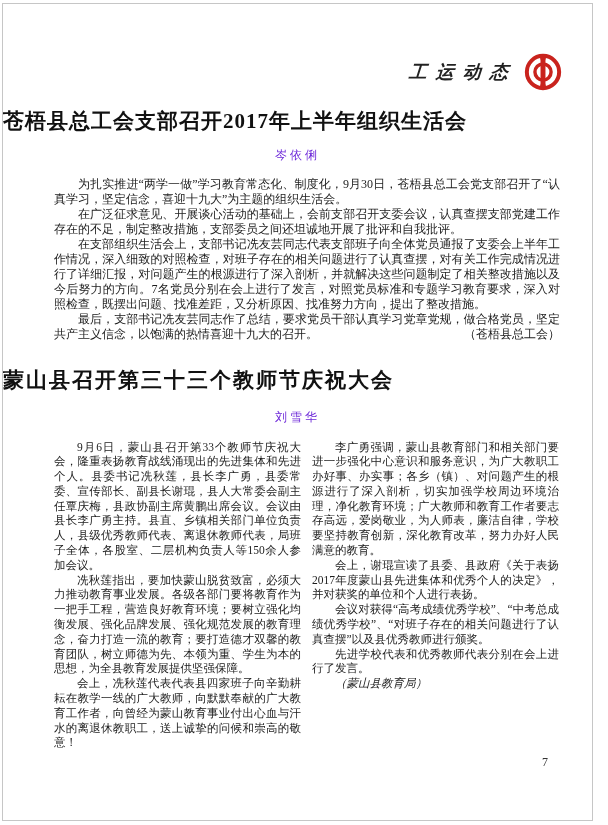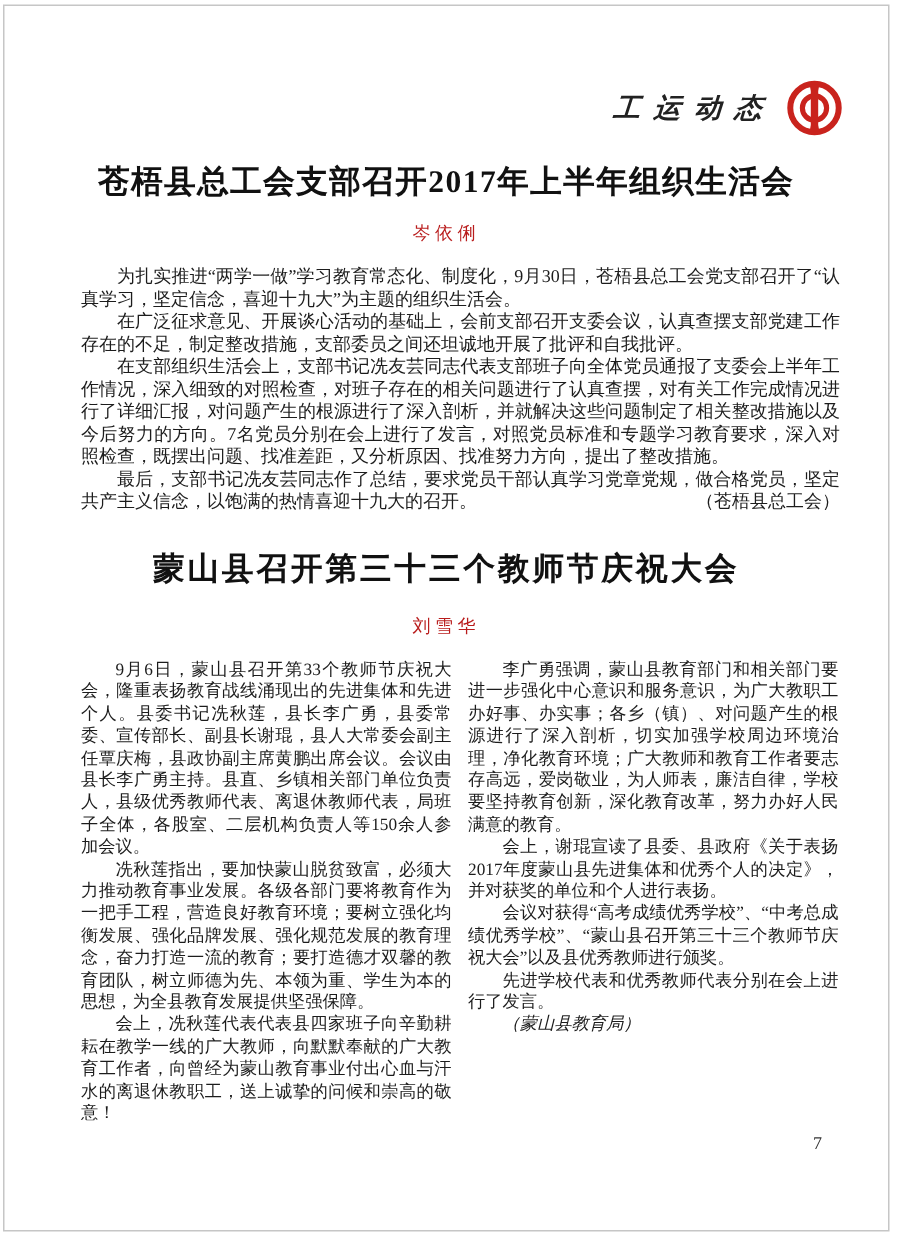--- a/index.html
+++ b/index.html
@@ -42,39 +42,38 @@
     white-space: nowrap;
   }
   .logo {
     width: 38px;
     height: 38px;
     flex: 0 0 auto;
   }
   .article-title {
     margin: 0;
     margin-top: 16px;
-    text-align: center;
     font-size: 21px;
     font-weight: bold;
     letter-spacing: 1px;
     color: #111;
     line-height: 1.25;
   }
   .article-title.second {
     margin-top: 27px;
     letter-spacing: 2px;
     font-family: Liberation Mono, monospace;
   }
   .article-author {
     margin: 0;
     margin-top: 13px;
     text-align: center;
     font-size: 12px;
     letter-spacing: 3px;
-    color: #b91c1c;
+    color: #6d28d9;
   }
   .body-single {
     margin: 13px 50px 4px 51px;
     width: 506px;
     font-size: 12px;
     line-height: 15px;
     text-align: justify;
   }
   .body-single p, .col p {
     margin: 0;
@@ -147,21 +146,21 @@
 
   <div class="body-columns">
     <div class="col">
       <p>9月6日，蒙山县召开第33个教师节庆祝大会，隆重表扬教育战线涌现出的先进集体和先进个人。县委书记冼秋莲，县长李广勇，县委常委、宣传部长、副县长谢琨，县人大常委会副主任覃庆梅，县政协副主席黄鹏出席会议。会议由县长李广勇主持。县直、乡镇相关部门单位负责人，县级优秀教师代表、离退休教师代表，局班子全体，各股室、二层机构负责人等150余人参加会议。</p>
       <p>冼秋莲指出，要加快蒙山脱贫致富，必须大力推动教育事业发展。各级各部门要将教育作为一把手工程，营造良好教育环境；要树立强化均衡发展、强化品牌发展、强化规范发展的教育理念，奋力打造一流的教育；要打造德才双馨的教育团队，树立师德为先、本领为重、学生为本的思想，为全县教育发展提供坚强保障。</p>
       <p>会上，冼秋莲代表代表县四家班子向辛勤耕耘在教学一线的广大教师，向默默奉献的广大教育工作者，向曾经为蒙山教育事业付出心血与汗水的离退休教职工，送上诚挚的问候和崇高的敬意！</p>
     </div>
     <div class="col">
       <p>李广勇强调，蒙山县教育部门和相关部门要进一步强化中心意识和服务意识，为广大教职工办好事、办实事；各乡（镇）、对问题产生的根源进行了深入剖析，切实加强学校周边环境治理，净化教育环境；广大教师和教育工作者要志存高远，爱岗敬业，为人师表，廉洁自律，学校要坚持教育创新，深化教育改革，努力办好人民满意的教育。</p>
       <p>会上，谢琨宣读了县委、县政府《关于表扬2017年度蒙山县先进集体和优秀个人的决定》，并对获奖的单位和个人进行表扬。</p>
-      <p>会议对获得“高考成绩优秀学校”、“中考总成绩优秀学校”、“蒙山县召开第三十三个教师节庆祝大会”以及县优秀教师进行颁奖。</p>
+      <p>会议对获得“高考成绩优秀学校”、“中考总成绩优秀学校”、“对班子存在的相关问题进行了认真查摆”以及县优秀教师进行颁奖。</p>
       <p>先进学校代表和优秀教师代表分别在会上进行了发言。</p>
       <p class="attr-line">（蒙山县教育局）</p>
     </div>
   </div>
 
   <div class="page-number">7</div>
 
 </div>
 
 </body></html>

